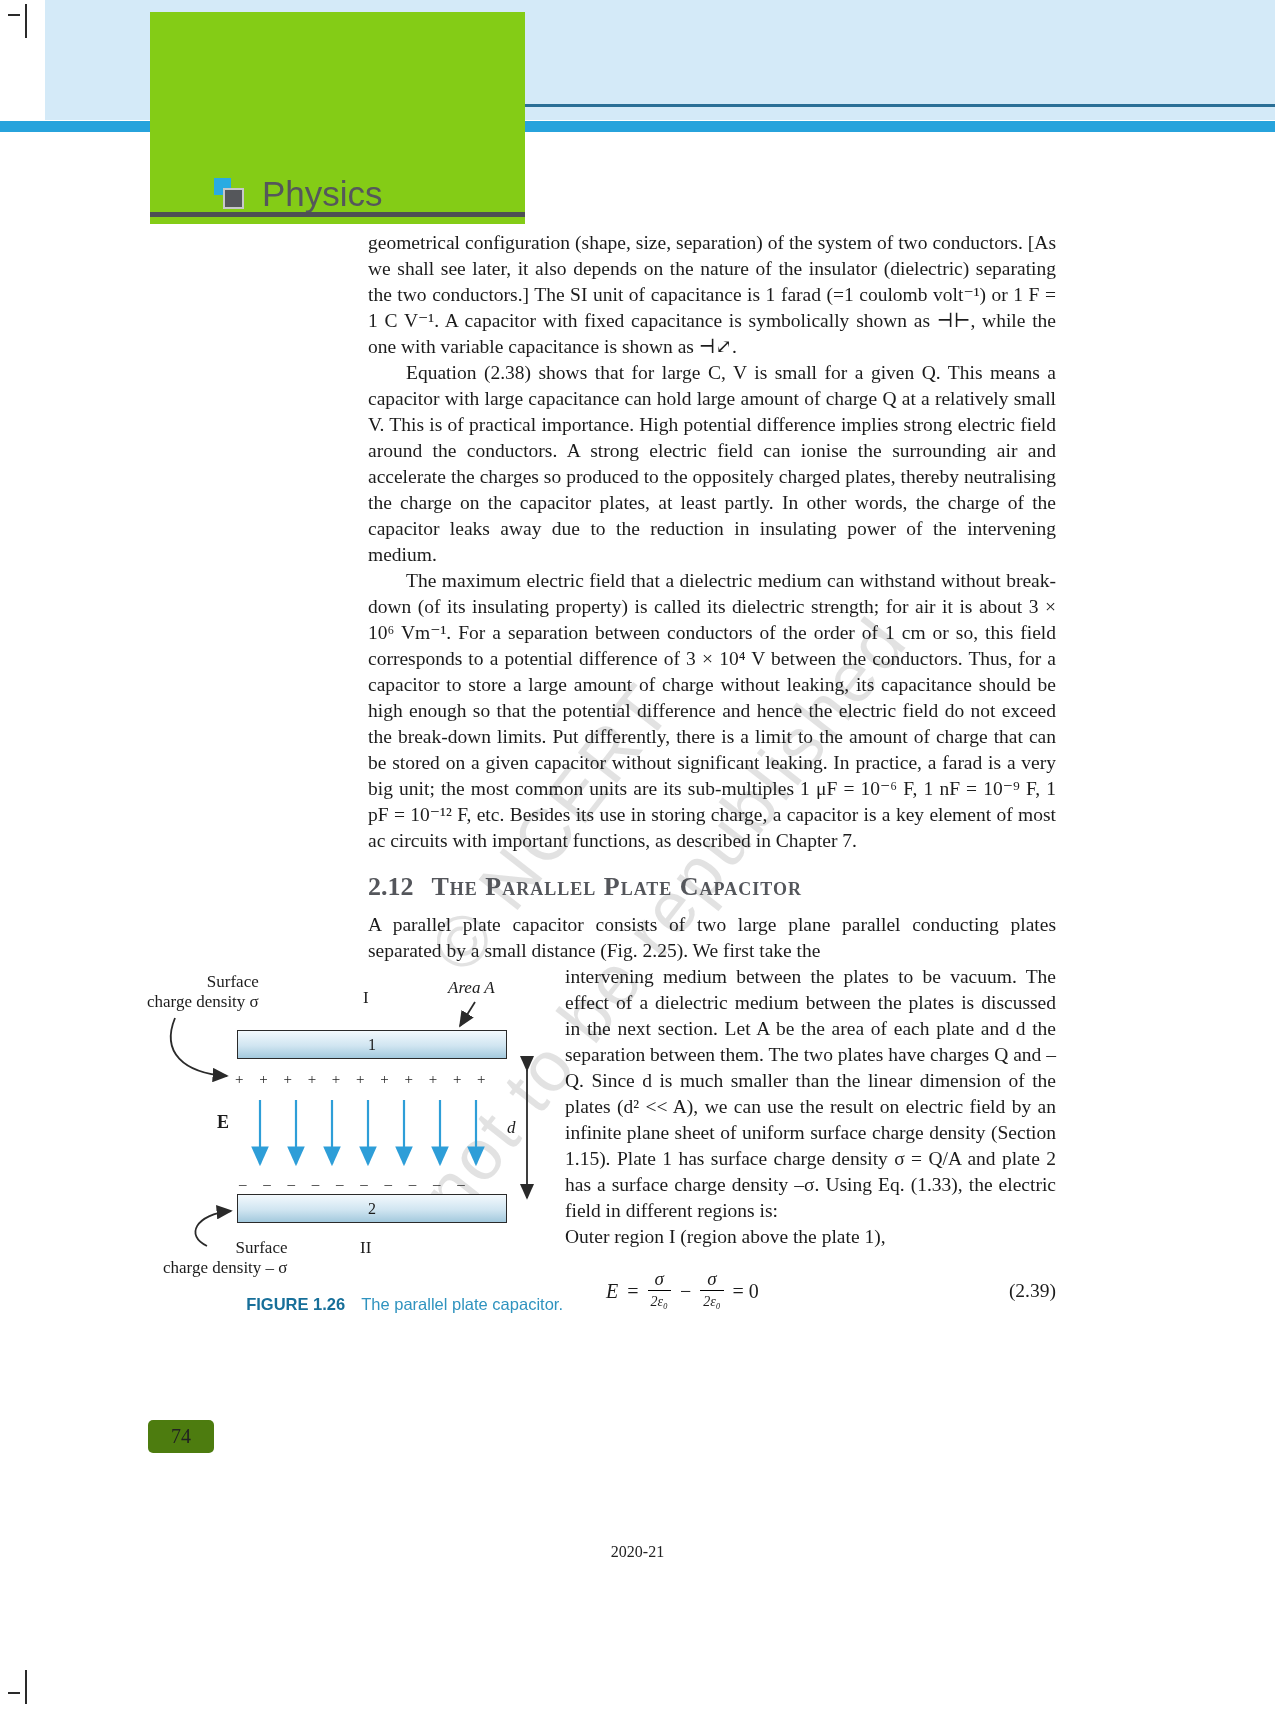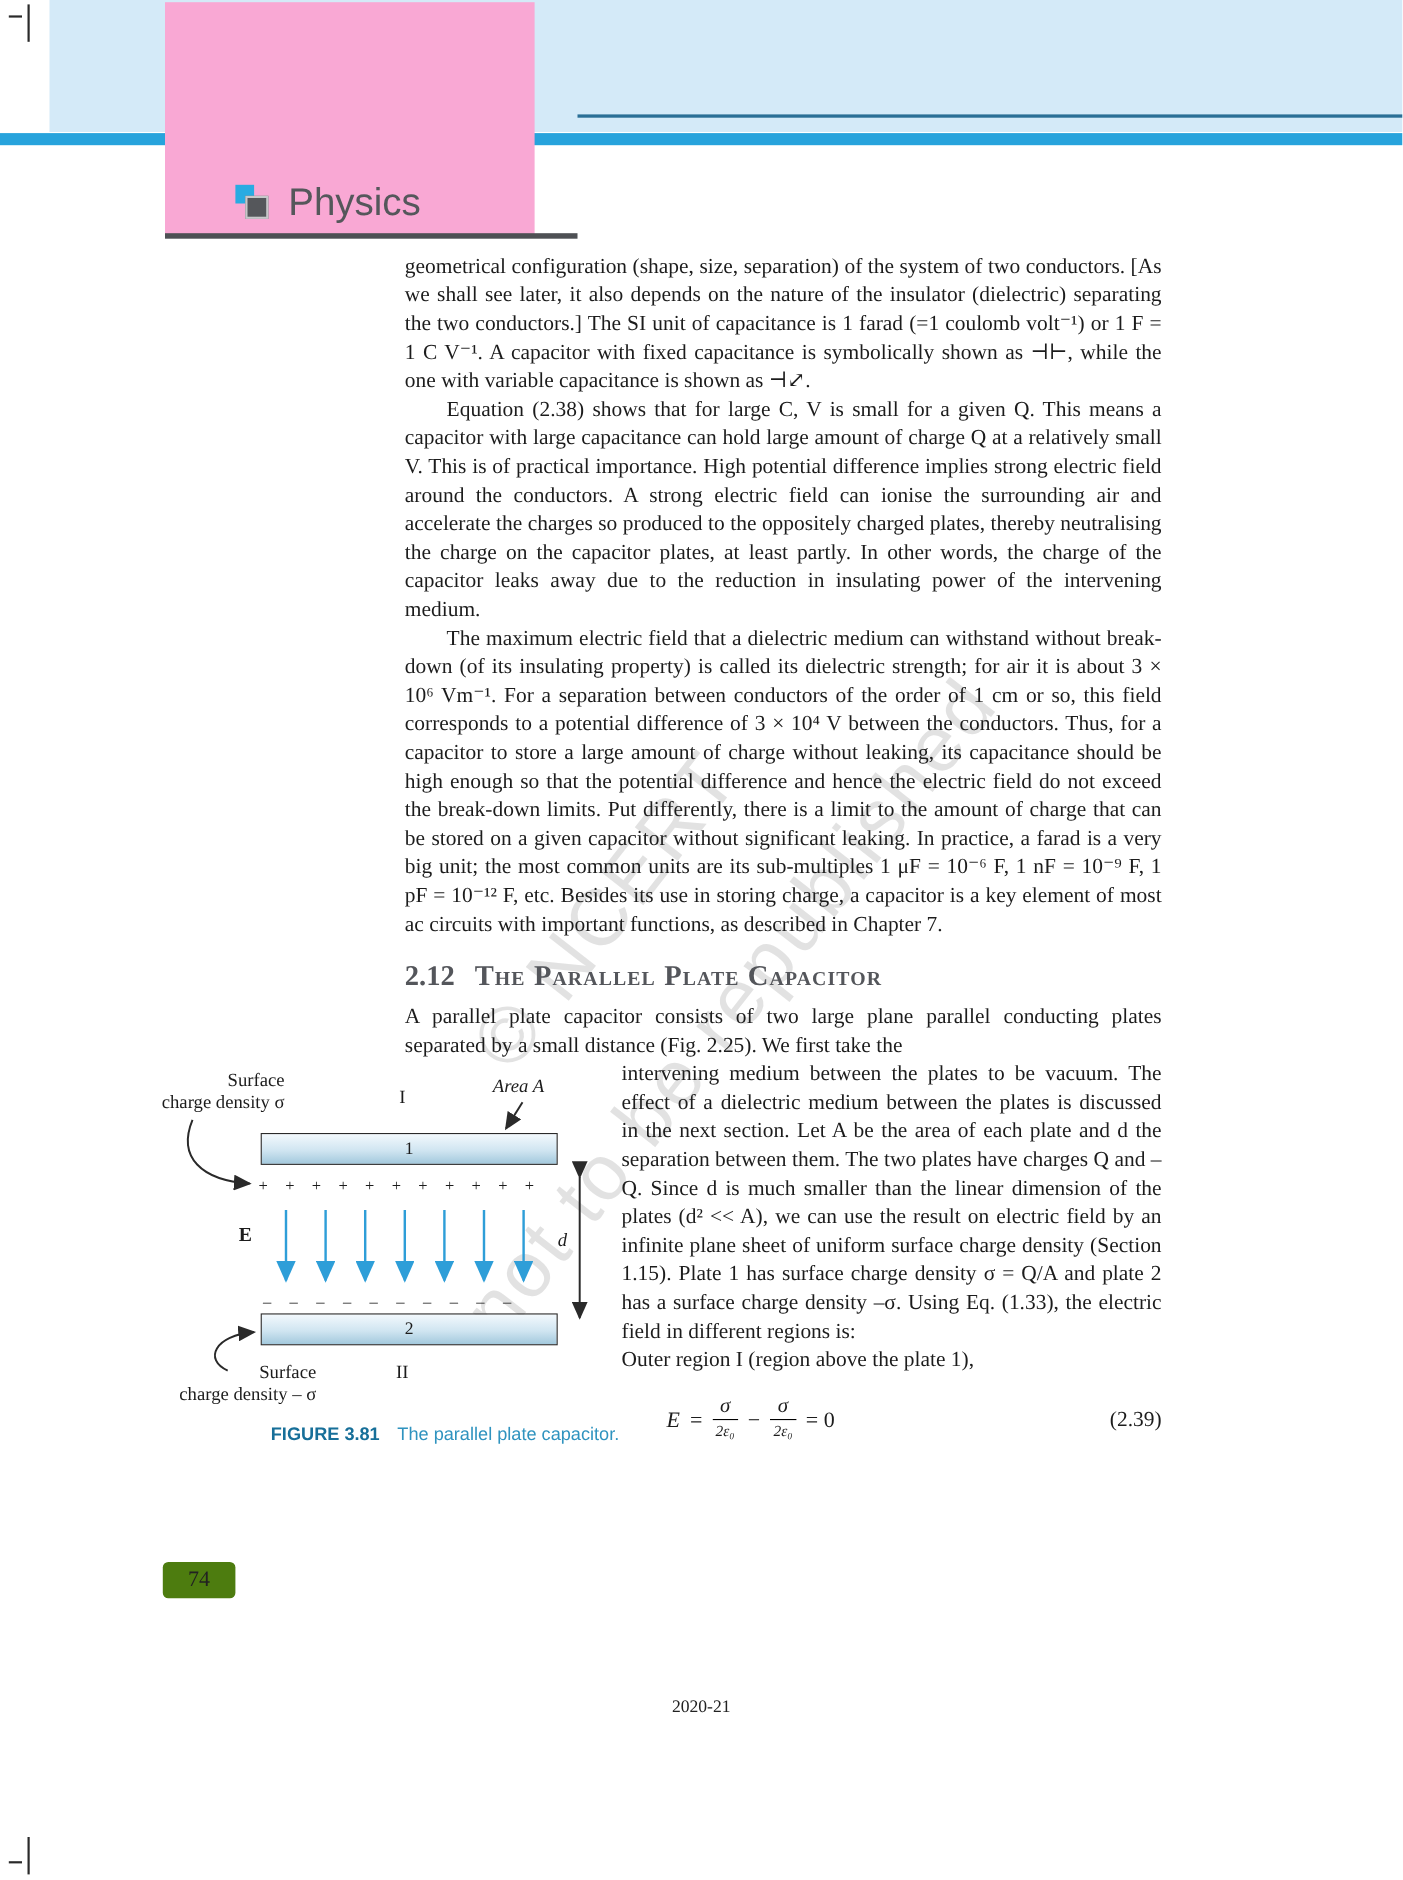--- a/index.html
+++ b/index.html
@@ -3,21 +3,21 @@
 <meta charset="utf-8">
 <style>
   html,body{margin:0;padding:0;}
   body{width:1275px;height:1709px;position:relative;background:#ffffff;
        font-family:"Liberation Serif","DejaVu Serif",serif;color:#1c1c1c;overflow:hidden;}
 
   
   .band{position:absolute;left:45px;top:0;right:0;height:120px;background:#d4eaf8;}
   .navline{position:absolute;left:525px;top:104px;right:0;height:3px;background:#2a6f96;}
   .stripe{position:absolute;left:0;top:121px;right:0;height:11px;background:#27a3dc;}
-  .graycol{position:absolute;left:150px;top:2px;width:336px;height:212px;background:#f9a8d4;z-index:2;}
+  .graycol{position:absolute;left:150px;top:12px;width:375px;height:212px;background:#84cc16;z-index:2;}
   .grayrule{position:absolute;left:150px;top:212px;width:375px;height:5px;background:#4e5054;z-index:2;}
   .phys{position:absolute;left:64px;top:162px;display:flex;align-items:center;gap:16px;}
   .picon{position:relative;width:32px;height:32px;}
   .picon .sq1{position:absolute;left:0;top:0;width:17px;height:17px;background:#29abe2;}
   .picon .sq2{position:absolute;left:9px;top:10px;width:17px;height:17px;background:#55575b;border:2px solid #c7c8ca;}
   .ptitle{font-family:"Liberation Sans",sans-serif;font-size:35px;color:#55575b;}
 
   
   .mark{position:absolute;background:#2a2a2a;}
 
@@ -149,21 +149,21 @@
     <div class="minusrow">– – – – – – – – – –</div>
     <div class="plate" style="top:222px;">2</div>
 
     <div class="fabs" style="left:215px;top:266px;">II</div>
     <div class="fabs" style="left:18px;top:266px;">
       <div>Surface</div>
       <div>charge density – σ</div>
     </div>
 
     <div class="caption">
-      <span class="capb">FIGURE 3.81</span><span class="capt">The parallel plate capacitor.</span>
+      <span class="capb">FIGURE 1.26</span><span class="capt">The parallel plate capacitor.</span>
     </div>
   </div>
 
   <p>intervening medium between the plates to be vacuum. The effect of a dielectric medium between the plates is discussed in the next section. Let A be the area of each plate and d the separation between them. The two plates have charges Q and –Q. Since d is much smaller than the linear dimension of the plates (d² &lt;&lt; A), we can use the result on electric field by an infinite plane sheet of uniform surface charge density (Section 1.15). Plate 1 has surface charge density σ = Q/A and plate 2 has a surface charge density –σ. Using Eq. (1.33), the electric field in different regions is:</p>
   <p class="outerline">Outer region I (region  above the plate 1),</p>
 
   <div class="eqrow">
     <span class="eq">
       <span class="it">E</span>
       <span>=</span>

